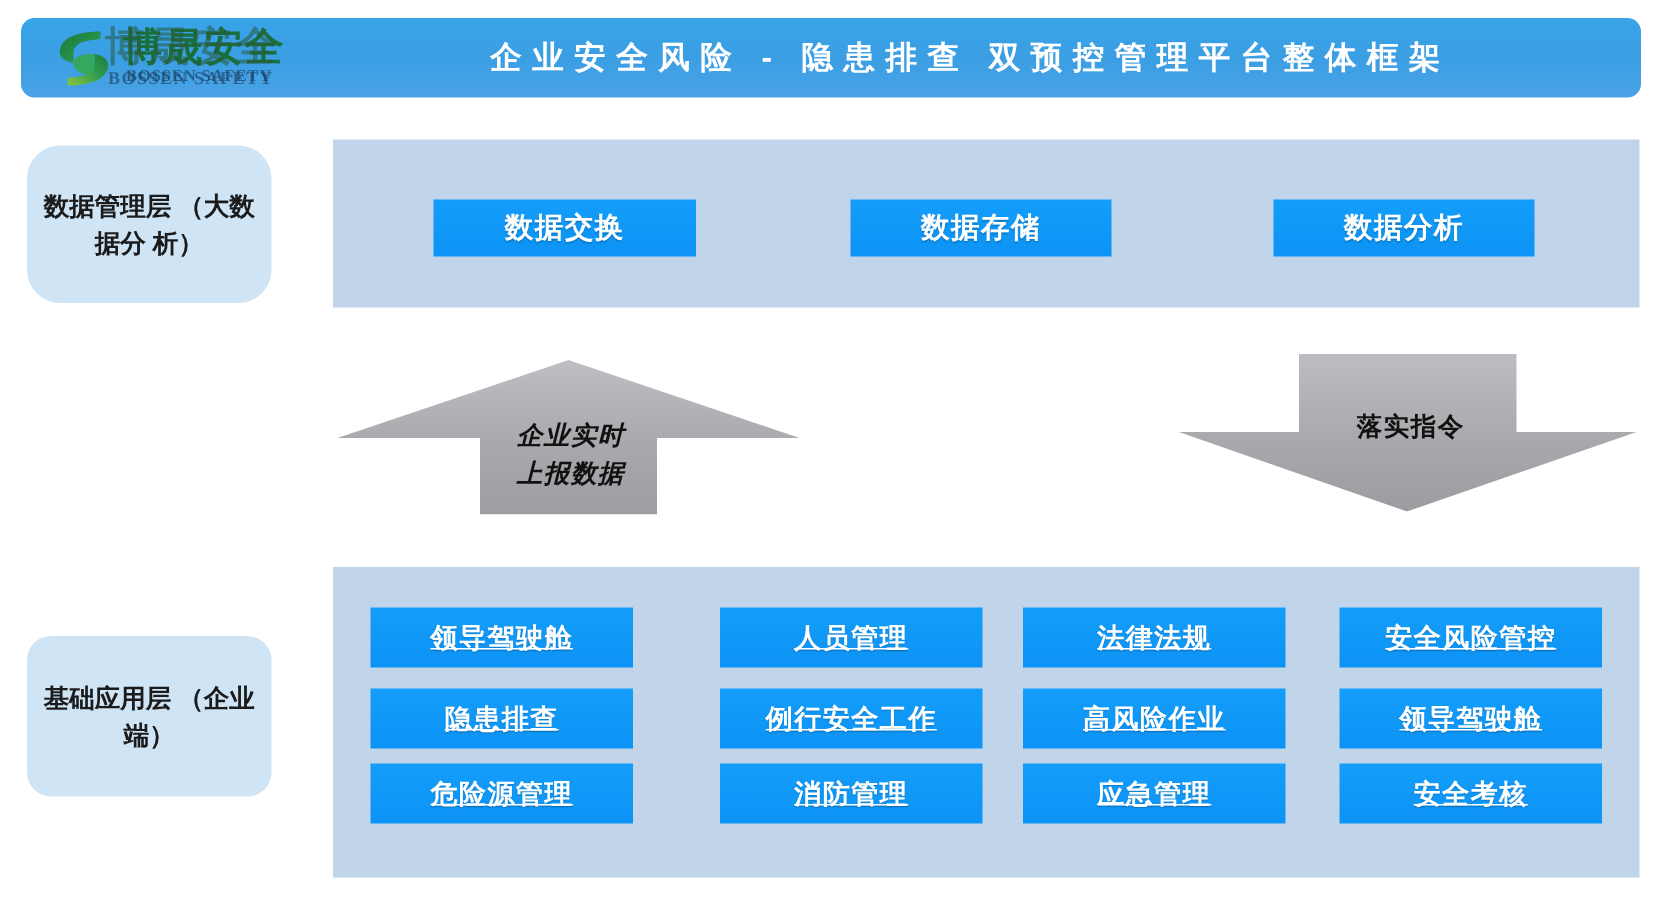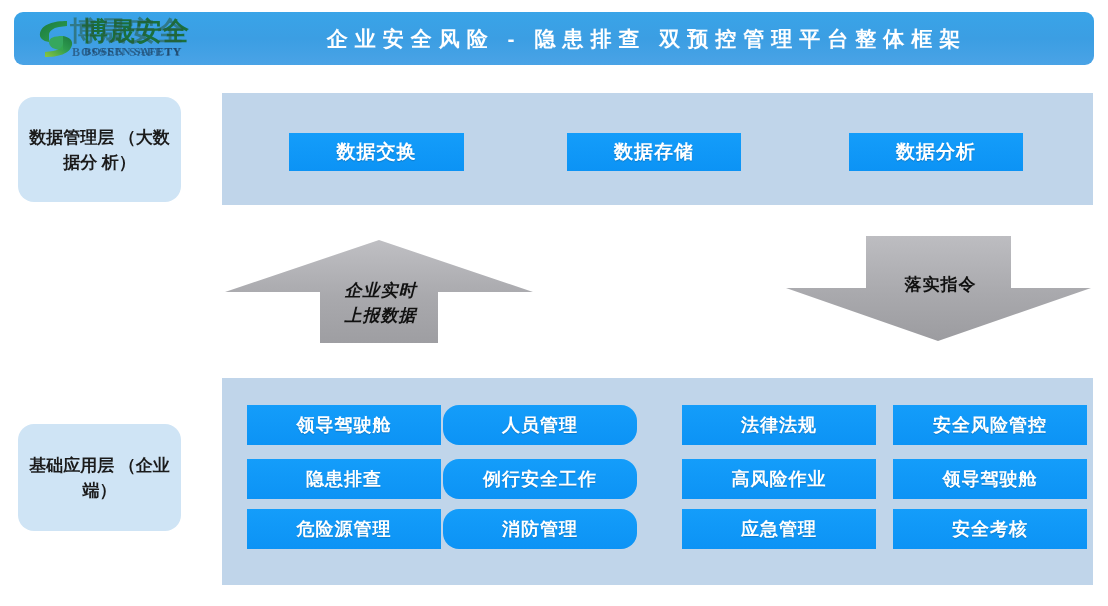--- a/index.html
+++ b/index.html
@@ -117,20 +117,21 @@
     align-items: center;
     justify-content: center;
     box-sizing: border-box;
     padding: 4px 8px;
   }
   #layer-data {
     left: 18px;
     top: 97px;
     width: 163px;
     height: 105px;
+    border-radius: 22px;
   }
   #layer-app {
     left: 18px;
     top: 424px;
     width: 163px;
     height: 107px;
   }
 
   
   .panel {
@@ -162,23 +163,23 @@
     justify-content: center;
     letter-spacing: 1px;
     box-sizing: border-box;
     text-shadow: 0 1px 1px rgba(0,0,0,0.18);
   }
   .box-top { height: 38px; top: 133px; }
   #box-exchange { left: 289px; width: 175px; text-align: center; }
   #box-storage  { left: 567px; width: 174px; }
   #box-analysis { left: 849px; width: 174px; text-align: right; }
 
-  .box-grid { height: 40px; width: 194px; font-size: 18px; }
+  .box-grid { height: 40px; width: 175px; font-size: 18px; text-decoration: underline; }
   .gc1 { left: 247px; }
-  .gc2 { left: 443px; border-radius: 16px; }
+  .gc2 { left: 480px; }
   .gc3 { left: 682px; text-align: center; }
   .gc4 { left: 893px; }
   .gr1 { top: 405px; }
   .gr2 { top: 459px; }
   .gr3 { top: 509px; }
 
   
   .arrow-wrap {
     position: absolute;
   }

